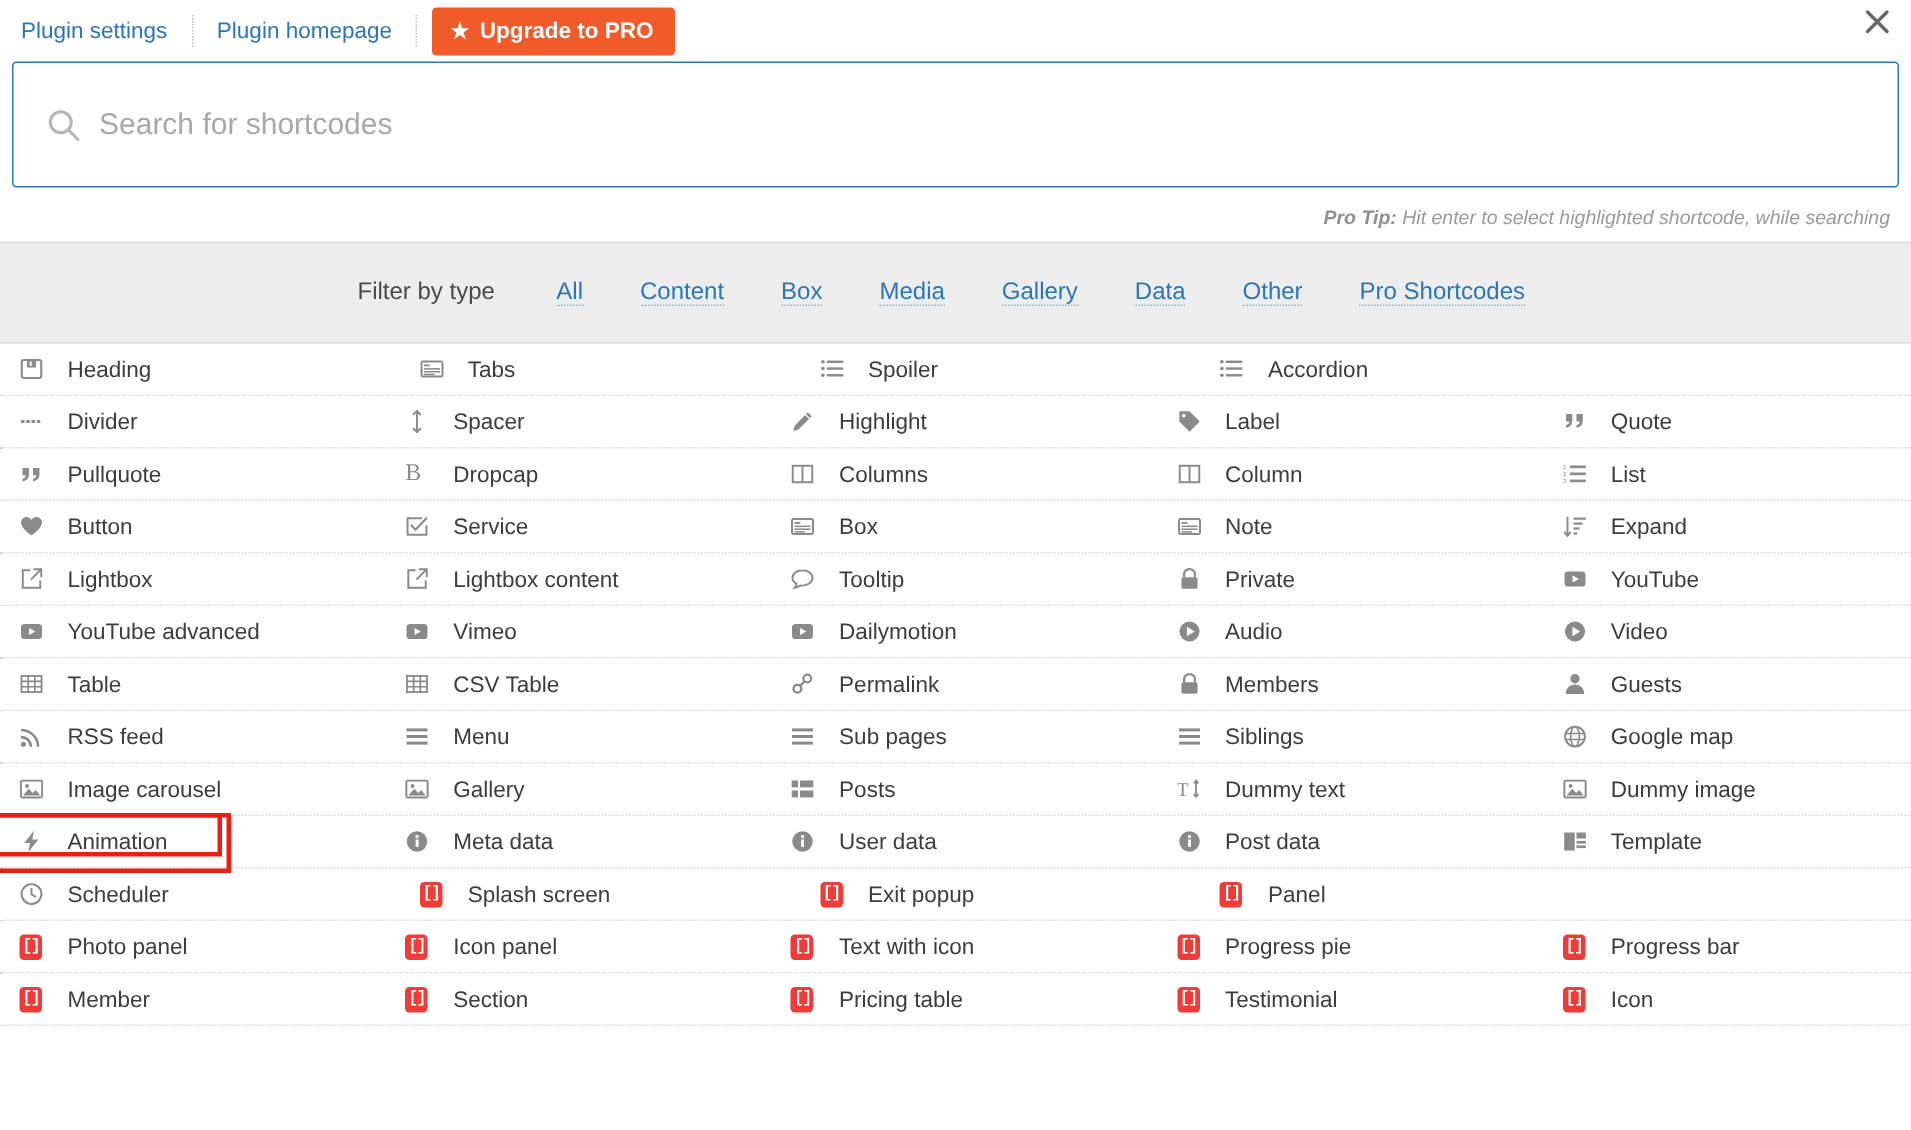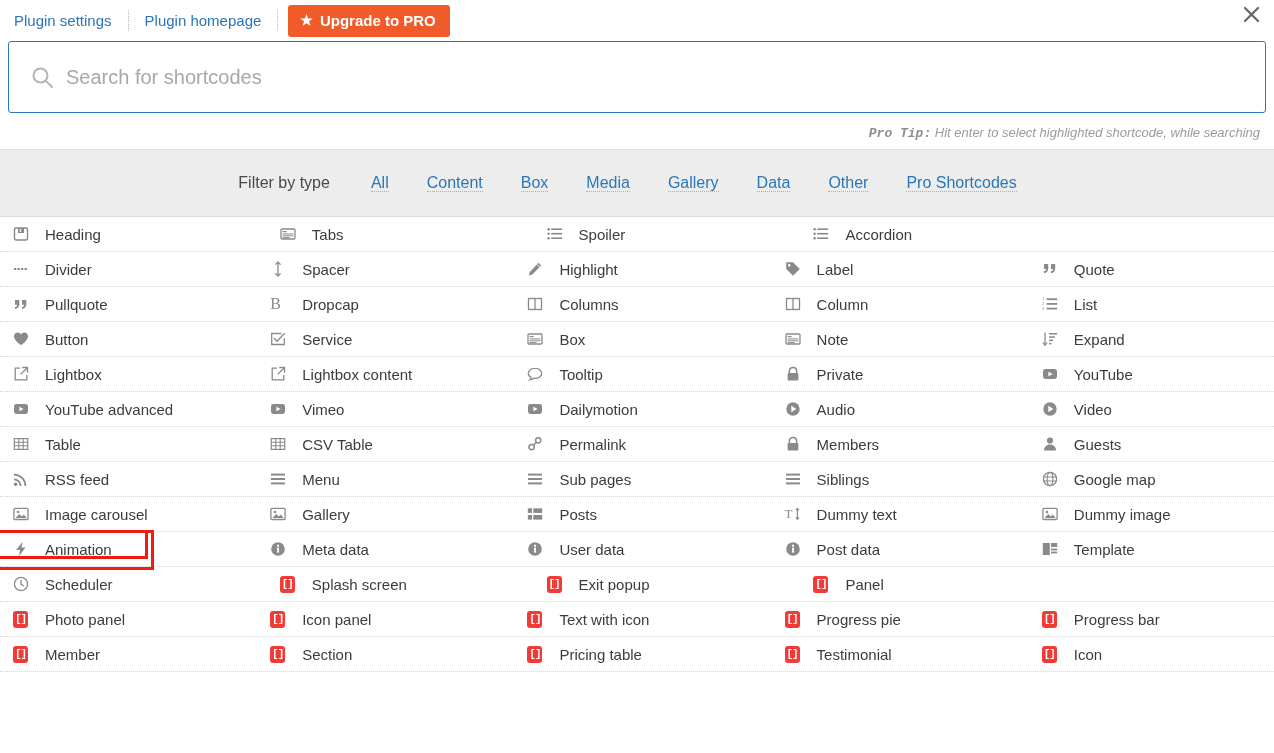--- a/index.html
+++ b/index.html
@@ -58,21 +58,21 @@
     cursor: pointer;
   }
   #close-btn svg { display: block; }
 
   
   #search-wrap {
     padding: 0 8px;
   }
   #search-box {
     position: relative;
-    height: 72px;
+    height: 84px;
     border: 1px solid #2a76b8;
     border-radius: 3px;
     display: flex;
     align-items: center;
     background: #fff;
   }
   #search-icon {
     margin: 0 10px 0 22px;
     flex: none;
     display: flex; align-items: center;
@@ -90,21 +90,21 @@
   #search-input::placeholder { color: #a8a8a8; }
 
   #protip {
     text-align: right;
     padding: 12px 14px 0 0;
     font-size: 13px;
     font-style: italic;
     color: #9a9a9a;
     height: 36px;
   }
-  #protip b { font-style: italic; color: #8f8f8f; font-family: Liberation Mono, monospace; }
+  #protip b { font-style: italic; color: #8f8f8f; }
 
   
   #filterbar {
     margin-top: 0px;
     height: 68px;
     background: #ededed;
     border-top: 1px solid #dcdcdc;
     border-bottom: 1px solid #dcdcdc;
     display: flex;
     align-items: center;

